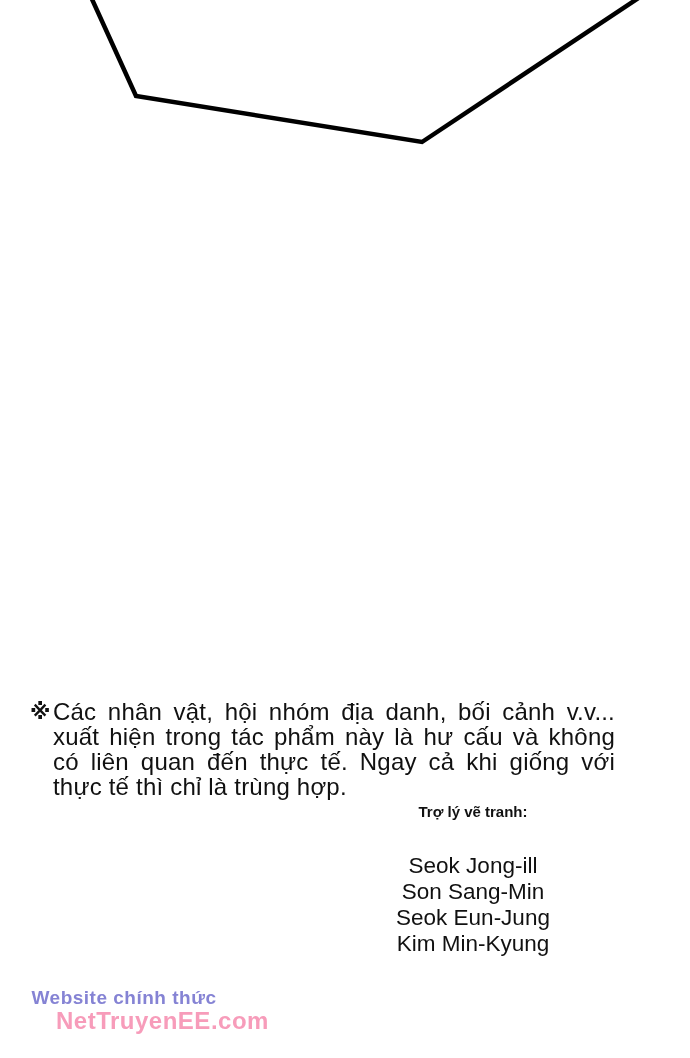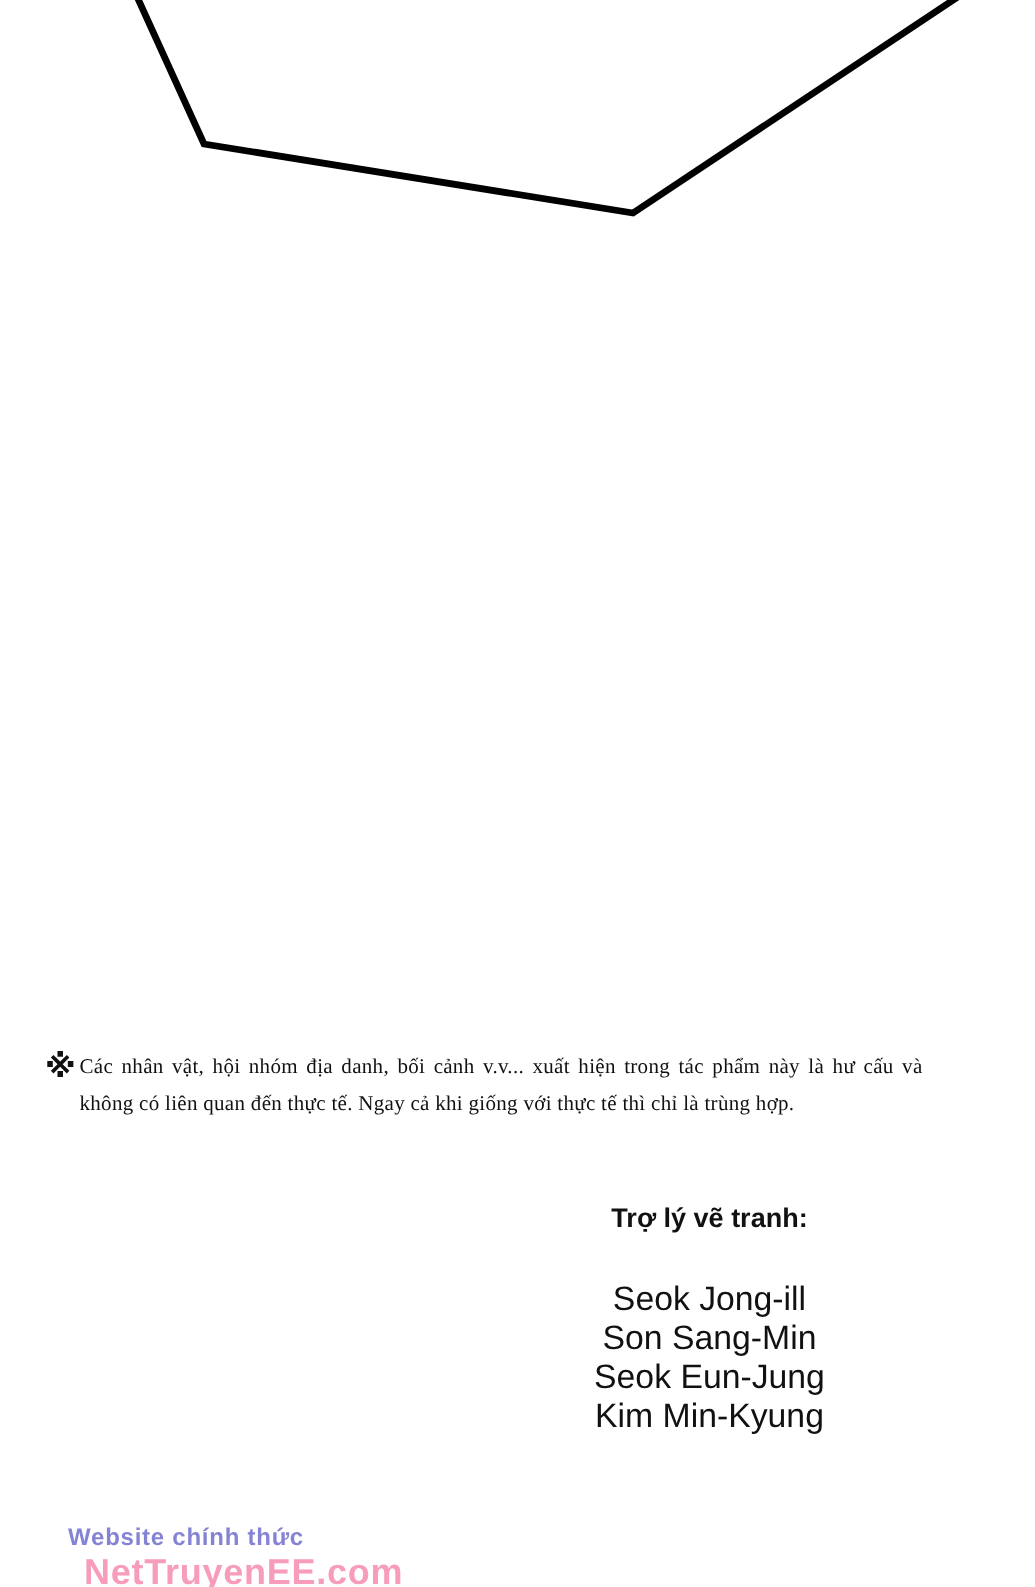--- a/index.html
+++ b/index.html
@@ -41,37 +41,36 @@
     align-items: flex-start;
   }
   .disclaimer .marker {
     flex: 0 0 23px;
     font-size: 21px;
     line-height: 25px;
     font-weight: bold;
   }
   .disclaimer .text {
     width: 562px;
-    font-size: 14px;
+    font-size: 24px;
     line-height: 25px;
     text-align: justify;
     letter-spacing: 0.2px;
-    font-family: Liberation Serif, serif;
   }
 
   
   .credits {
     position: absolute;
     top: 799px;
     left: 282px;
     width: 382px;
     text-align: center;
   }
   .credits .heading {
-    font-size: 18px;
+    font-size: 15px;
     line-height: 26px;
     font-weight: bold;
   }
   .credits .names {
     margin-top: 28px;
   }
   .credits .name {
     font-size: 22.5px;
     line-height: 26px;
     font-weight: normal;
@@ -80,24 +79,23 @@
   
   .watermark {
     position: absolute;
     top: 987px;
     left: 16px;
     width: 216px;
     text-align: center;
     font-weight: bold;
   }
   .watermark .site-label {
-    font-size: 16px;
+    font-size: 19px;
     line-height: 21px;
     letter-spacing: 0.5px;
-    margin-top: 28px;
   }
   .watermark .site-name {
     font-size: 24px;
     line-height: 26px;
     letter-spacing: 0.5px;
   }
 </style>
 </head>
 <body>
 

